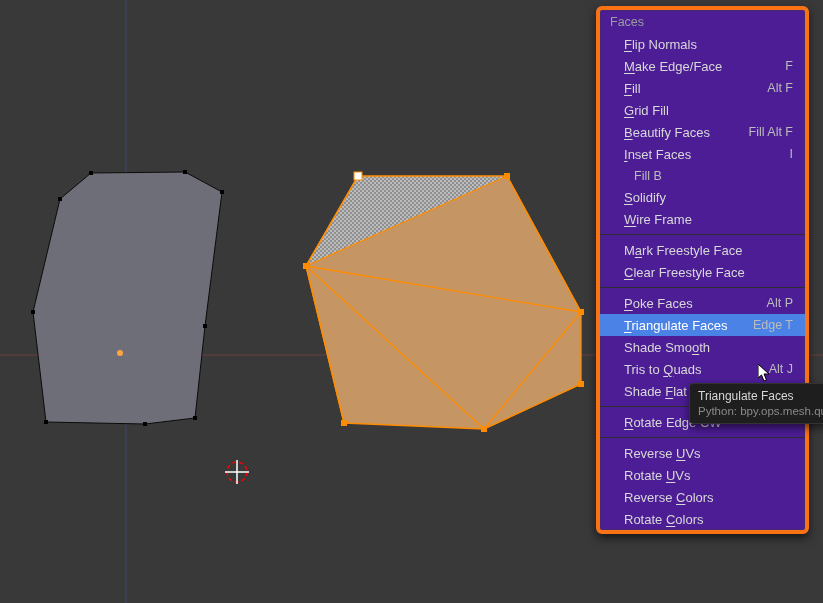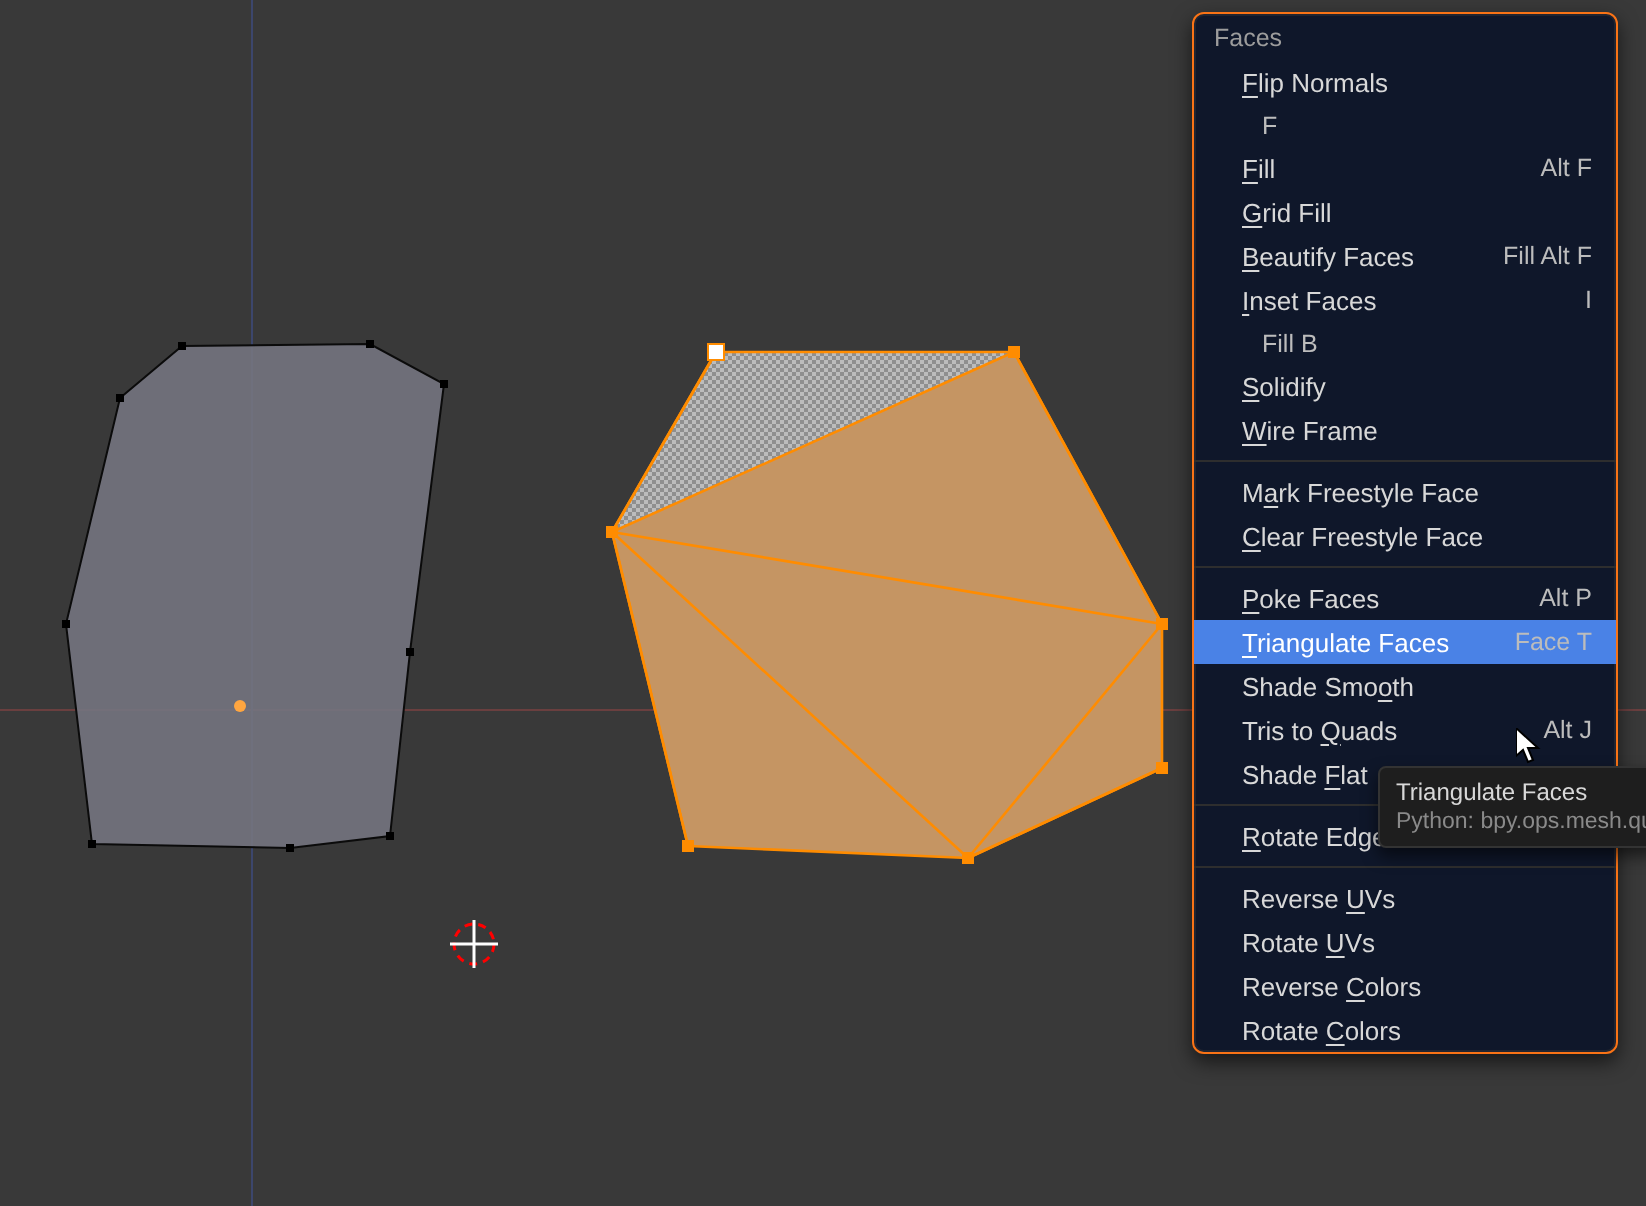--- a/index.html
+++ b/index.html
@@ -43,22 +43,22 @@
   .origin   { fill: #ffa640; }
   .cursor-r { stroke: #f00; stroke-width: 1.5; fill: none; stroke-dasharray: 4 3; }
   .cursor-c { stroke: #fff; stroke-width: 1.5; }
 
   
   .menu {
     position: absolute;
     top: 6px;
     left: 596px;
     width: 213px;
-    background: #0f172a;
-    border: 1px solid #f97316;
+    background: #4c1d95;
+    border: 4px solid #f97316;
     border-radius: 6px;
     box-shadow: 0 4px 10px rgba(0,0,0,.6), inset 0 0 0 1px rgba(60,60,60,.4);
     overflow: hidden;
   }
   .menu-title {
     padding: 5px 10px 4px;
     color: #9c9c9c;
     font-size: 12.5px;
   }
   .menu-item {
@@ -172,20 +172,21 @@
 </div>
 
 <div class="menu" id="faces-menu">
   <div class="menu-title">Faces</div>
 
 <div class="menu-item">
       <span class="lbl"><span class="mnemonic">F</span>lip Normals</span>
       <span class="cut"></span>
     </div>
     <div class="menu-item">
+      <span class="lbl"><span class="mnemonic">M</span>ake Edge/Face</span>
       <span class="cut">F</span>
     </div>
     <div class="menu-item">
       <span class="lbl"><span class="mnemonic">F</span>ill</span>
       <span class="cut">Alt F</span>
     </div>
     <div class="menu-item">
       <span class="lbl"><span class="mnemonic">G</span>rid Fill</span>
       <span class="cut"></span>
     </div>
@@ -217,21 +218,21 @@
       <span class="lbl"><span class="mnemonic">C</span>lear Freestyle Face</span>
       <span class="cut"></span>
     </div>
     <div class="menu-sep"></div>
     <div class="menu-item">
       <span class="lbl"><span class="mnemonic">P</span>oke Faces</span>
       <span class="cut">Alt P</span>
     </div>
     <div class="menu-item hov">
       <span class="lbl"><span class="mnemonic">T</span>riangulate Faces</span>
-      <span class="cut">Face T</span>
+      <span class="cut">Edge T</span>
     </div>
     <div class="menu-item">
       <span class="lbl">Shade Smo<span class="mnemonic">o</span>th</span>
       <span class="cut"></span>
     </div>
     <div class="menu-item">
       <span class="lbl">Tris to <span class="mnemonic">Q</span>uads</span>
       <span class="cut">Alt J</span>
     </div>
     <div class="menu-item">

